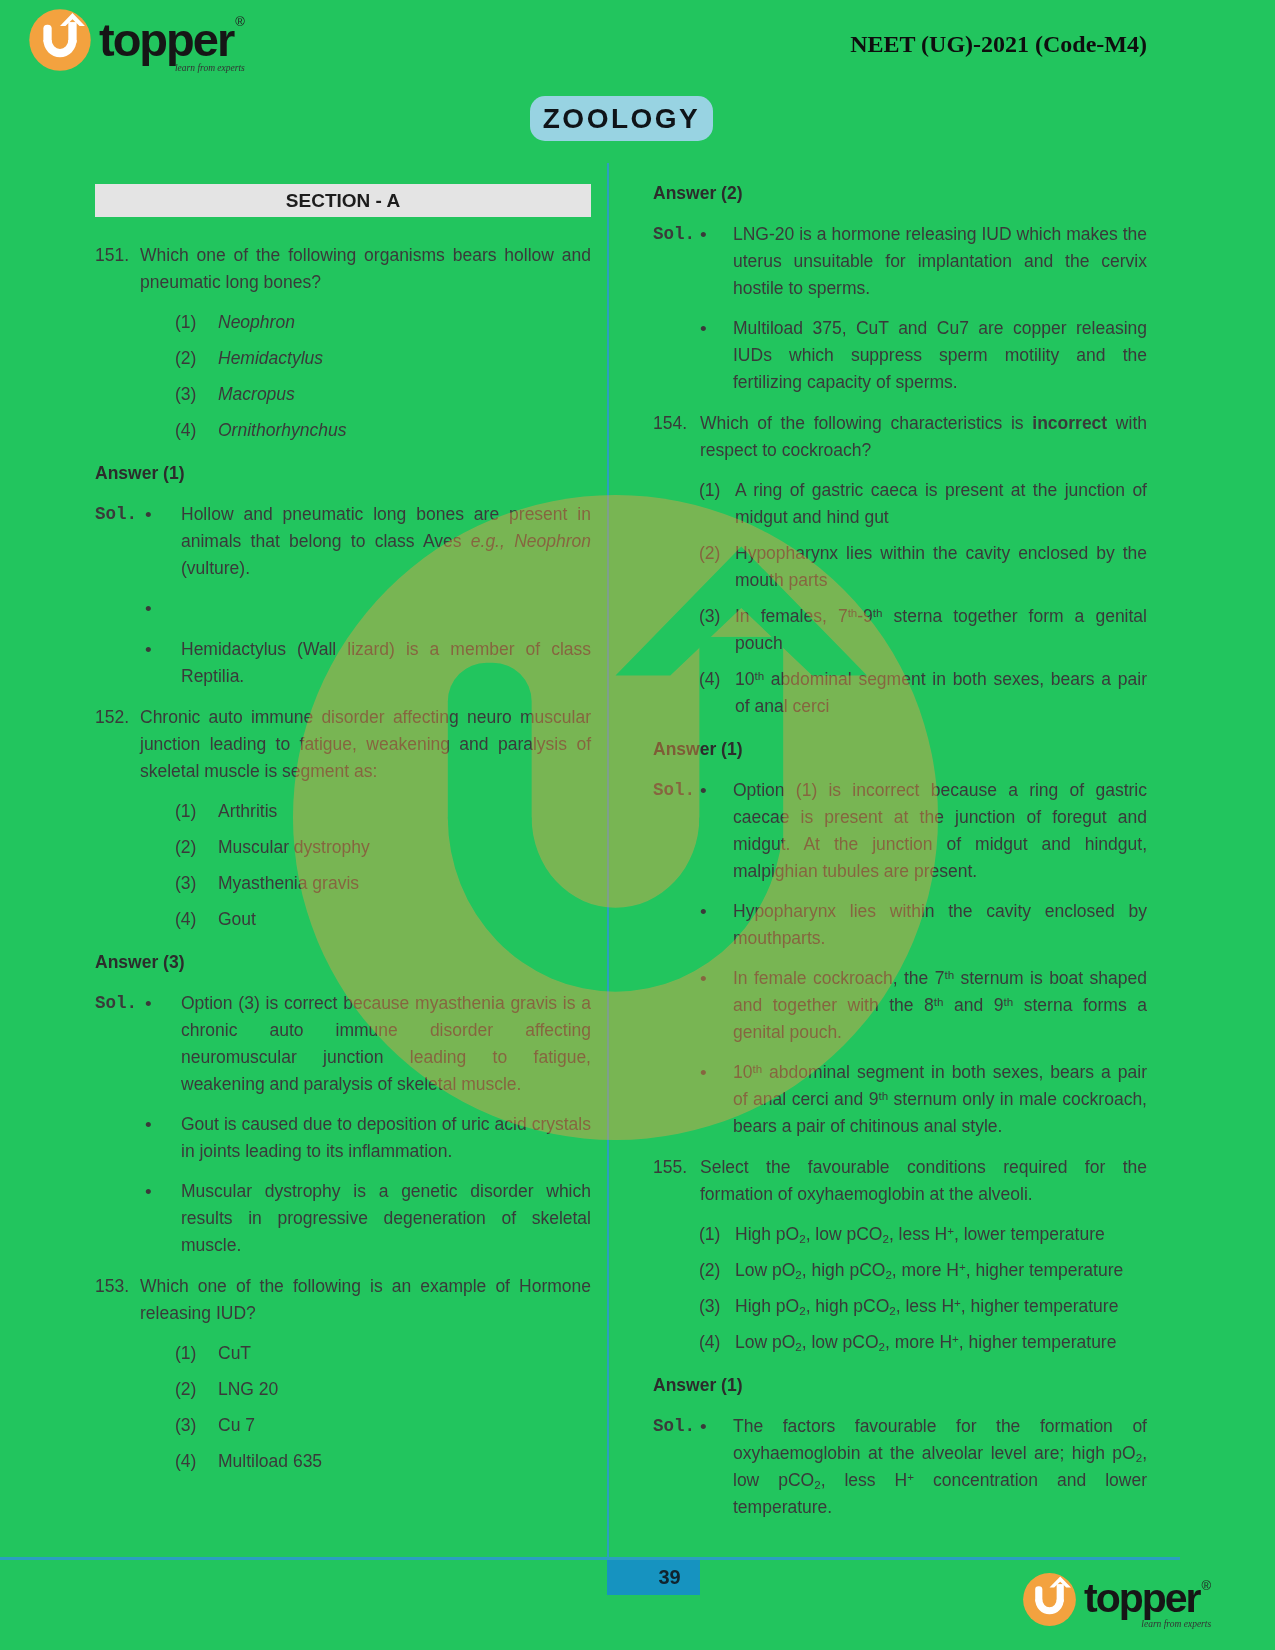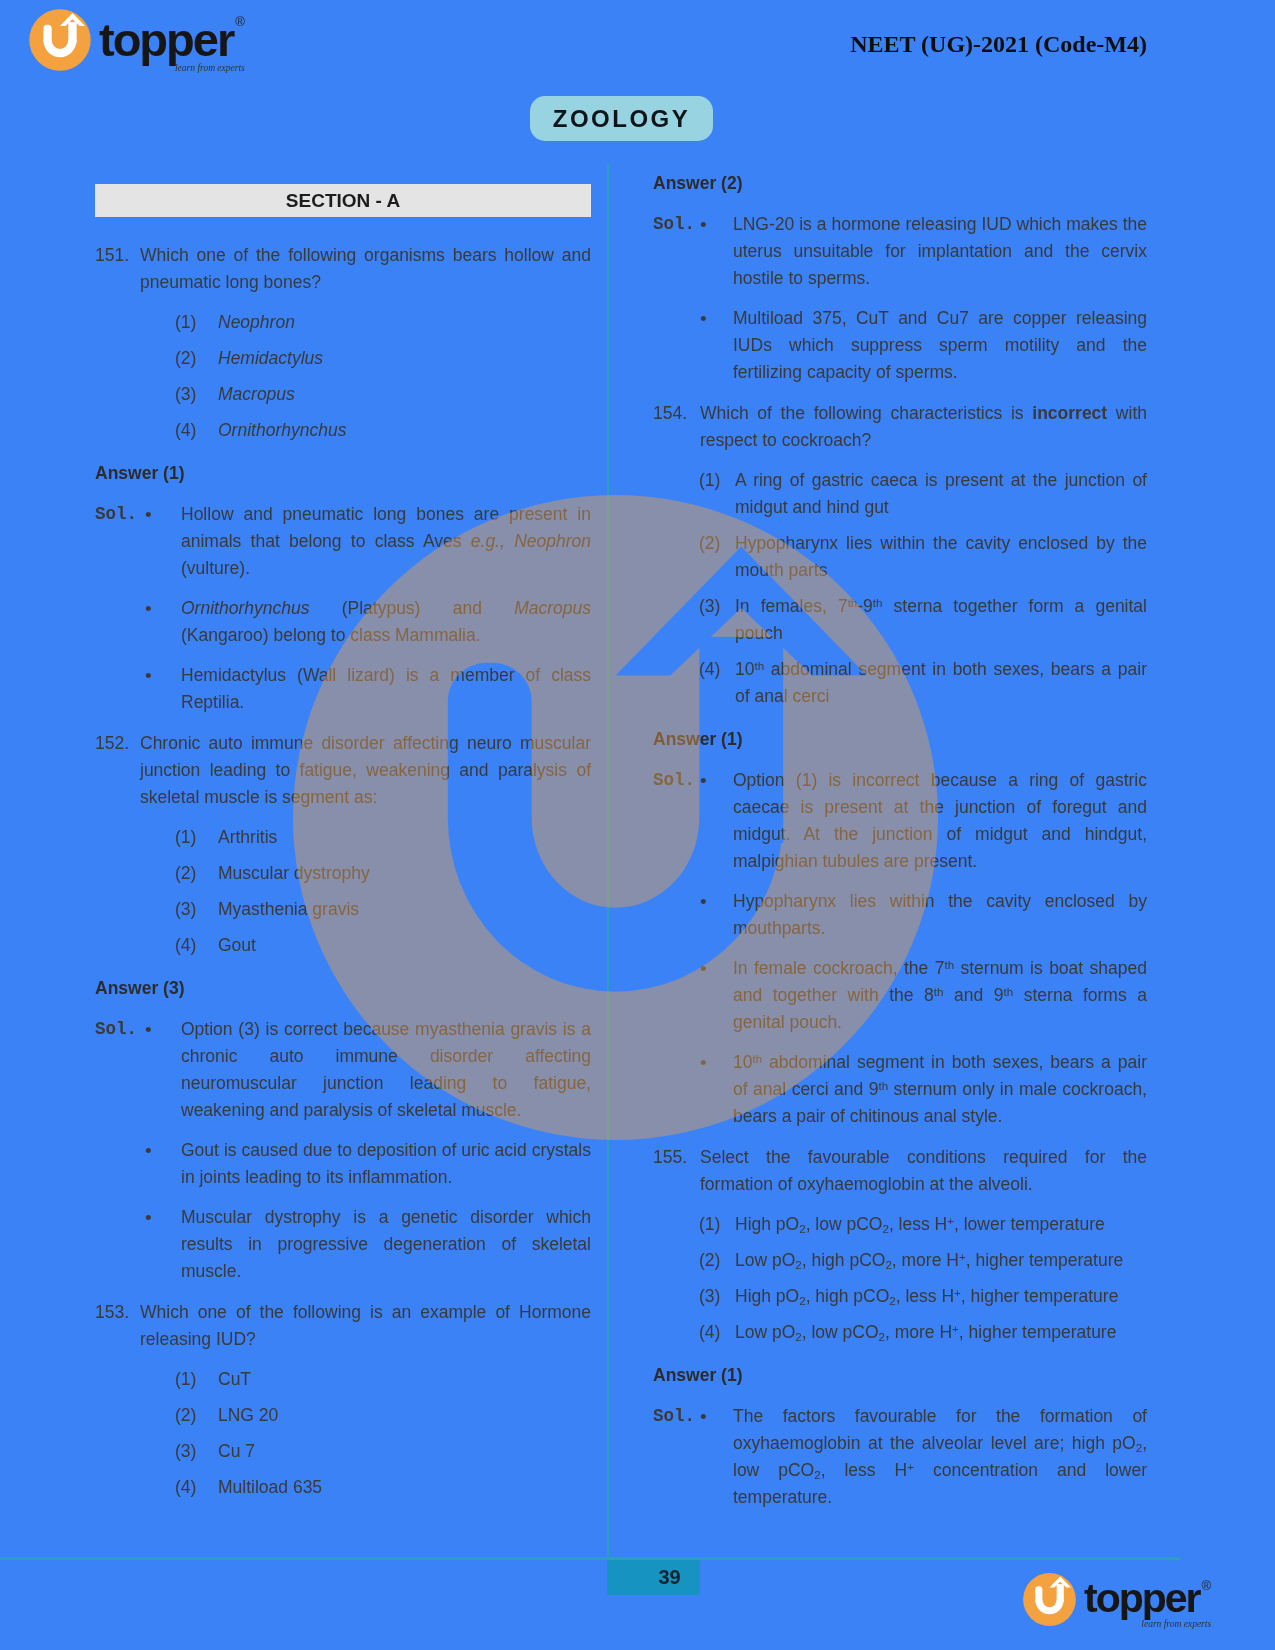--- a/index.html
+++ b/index.html
@@ -1,21 +1,21 @@
 <!DOCTYPE html>
 <html style="--teal: #2b9fc0; --badge: #98d3e2; --orange: #F3A23F; --wm: #F0A146; --gray: #e4e4e4; --pagebox: #1693c0; --ink: #3a3a3a;"><head>
 <meta charset="utf-8">
 <style>
   :root{
     --teal:#2b9fc0; --badge:#98d3e2; --orange:#F3A23F; --wm:#F0A146;
     --gray:#e4e4e4; --pagebox:#1693c0; --ink:#3a3a3a;
   }
   html,body{margin:0;padding:0;background:#ffffff;}
   .page{
-    position:relative;width:1275px;height:1650px;background:#3b82f6;overflow:hidden;
+    position:relative;width:1275px;height:1650px;background:#22c55e;overflow:hidden;
     font-family:"Liberation Sans","DejaVu Sans",sans-serif;color:var(--ink);
     font-size:17.5px;line-height:27px;
   }
   
   .brand{position:absolute;display:flex;align-items:flex-start;}
   .brand.header{left:28px;top:8px;}
   .brand.footer{left:1022px;top:1572px;}
   .brand .mark{flex:0 0 auto;}
   .brand.header .mark{width:64px;height:64px;}
   .brand.footer .mark{width:55px;height:55px;}
@@ -28,42 +28,42 @@
   .brand.footer .word{font-size:41px;margin-top:6px;}
   .reg{font-size:13px;color:#222;margin-left:2px;}
   .tag{font-family:"Liberation Serif","DejaVu Serif",serif;font-style:italic;
        font-size:9.5px;color:#333;text-align:right;margin-top:0;line-height:10px;}
   
   .exam-title{position:absolute;top:30px;right:128px;
     font-family:"Liberation Serif","DejaVu Serif",serif;font-weight:bold;
     font-size:24px;color:#0e0e0e;line-height:28px;}
   .subject-badge{position:absolute;left:530px;top:96px;width:183px;height:45px;
     background:var(--badge);border-radius:15px;display:flex;align-items:center;justify-content:center;
-    font-weight:bold;font-size:24px;letter-spacing:2.5px;color:#0f1418;}
+    font-weight:bold;font-size:28px;letter-spacing:2.5px;color:#0f1418;}
   
   .divider{position:absolute;left:607px;top:163px;width:2px;height:1395px;background:var(--teal);}
   .footer-rule{position:absolute;left:0;top:1557px;width:1180px;height:3px;background:var(--teal);}
   .page-box{position:absolute;left:607px;top:1560px;width:61px;height:35px;background:var(--pagebox);
     display:flex;align-items:center;justify-content:center;font-weight:bold;font-size:20px;color:#10232e;padding-left:32px;}
   
   .col{position:absolute;}
   .col-left{left:95px;top:184px;width:496px;}
   .col-right{left:653px;top:168px;width:494px;}
   .section-bar{background:var(--gray);height:33px;display:flex;align-items:center;justify-content:center;
     font-weight:bold;font-size:19px;color:#1d1d1d;margin-bottom:25px;}
   .jt{text-align:justify;}
   .b{font-weight:bold;font-family:Liberation Mono, monospace;}
   .q{display:grid;margin-bottom:13px;}
   .col-left .q{grid-template-columns:45px 1fr;}
   .col-right .q{grid-template-columns:47px 1fr;}
   .opts{margin-bottom:16px;}
   .opt{display:grid;margin-bottom:9px;}
   .col-left .opt{margin-left:80px;grid-template-columns:43px 1fr;}
   .col-right .opt{margin-left:46px;grid-template-columns:36px 1fr;}
-  .ans{font-weight:bold;color:#2c2c2c;margin:2px 0 14px 0;}
+  .ans{font-weight:bold;color:#2c2c2c;margin:12px 0 14px 0;}
   .sol{margin-bottom:14px;}
   .srow{display:grid;margin-bottom:13px;}
   .col-left .srow{grid-template-columns:50px 36px 1fr;}
   .col-right .srow{grid-template-columns:47px 33px 1fr;}
   .sbullet::before{content:"\2022";font-size:19px;}
   sup{font-size:66%;line-height:0;vertical-align:0.45em;}
   sub{font-size:66%;line-height:0;vertical-align:-0.3em;}
   i{font-style:italic;margin-top:36px;}
   
   .watermark{position:absolute;left:293px;top:495px;width:645px;height:645px;
@@ -150,21 +150,20 @@
     <div class="ans">Answer (1)</div>
     <div class="sol">
       <div class="srow">
         <div class="b">Sol.</div>
         <div class="sbullet"></div>
         <div class="jt">Hollow and pneumatic long bones are present in animals that belong to class Aves <i>e.g.,</i> <i>Neophron</i> (vulture).</div>
       </div>
       <div class="srow">
         <div></div>
           <div class="sbullet"></div>
-        <div class="jt"><i>Ornithorhynchus</i> (Platypus) and <i>Macropus</i> (Kangaroo) belong to class Mammalia.</div>
       </div>
       <div class="srow">
         <div></div>
           <div class="sbullet"></div>
         <div class="jt">Hemidactylus (Wall lizard) is a member of class Reptilia.</div>
       </div>
     </div>
 
     <div class="q">
       <div>152.</div>

